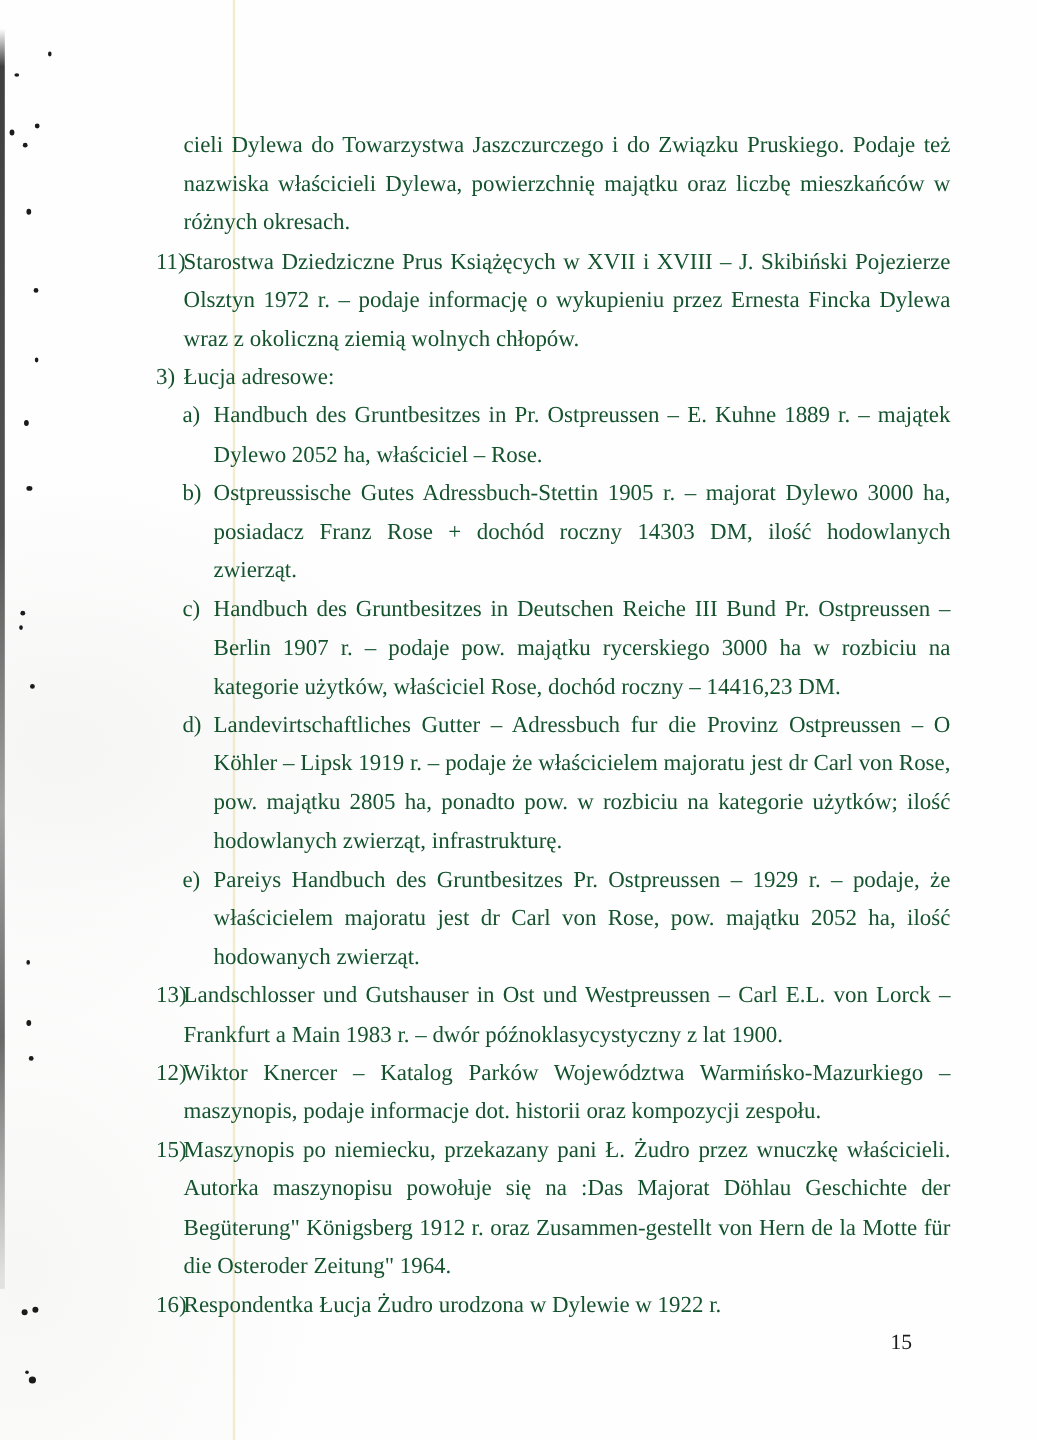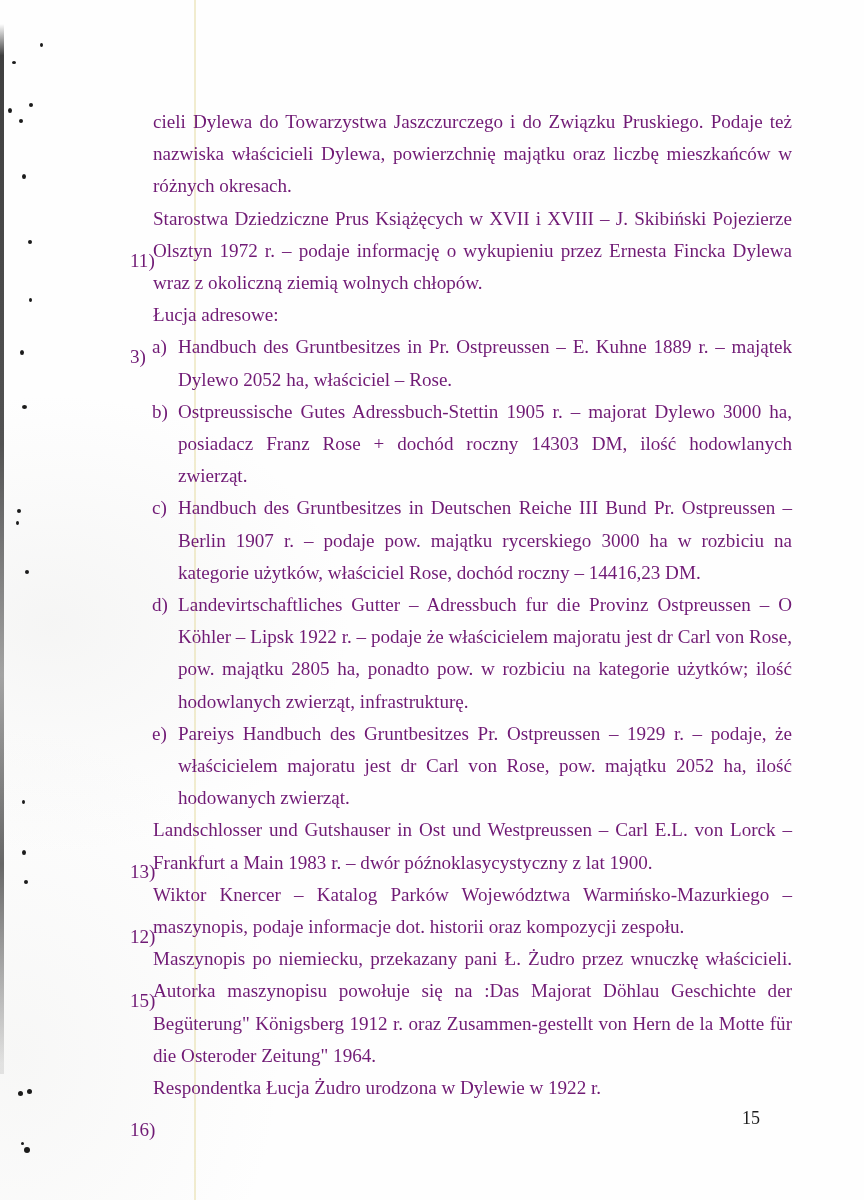--- a/index.html
+++ b/index.html
@@ -54,21 +54,21 @@
       radial-gradient(ellipse at 2% 88%, rgba(205,205,200,0.14) 0%, rgba(255,255,255,0) 22%);
     pointer-events: none;
   }
 
   
   .content {
     position: absolute;
     left: 130px;
     top: 106px;
     width: 662px;
-    color: #701a75;
+    color: #14532d;
     font-size: 19.1px;
     line-height: 32.2px;
   }
   .para {
     text-align: justify;
     text-justify: inter-word;
     margin: 0;
   }
   
   .lead {
@@ -79,21 +79,20 @@
     padding-left: 23px;
     text-align: justify;
     margin: 0;
   }
   .item > .marker {
     position: absolute;
     left: 0;
     top: 0;
     text-align: left;
     white-space: nowrap;
-    margin-top: 42px;
   }
   .subitem {
     position: relative;
     padding-left: 48px;
     text-align: justify;
     margin: 0;
   }
   .subitem > .marker {
     position: absolute;
     left: 22px;
@@ -169,21 +168,21 @@
       <span class="body">Ostpreussische Gutes Adressbuch-Stettin 1905 r. – majorat Dylewo 3000 ha, posiadacz Franz Rose + dochód roczny 14303 DM, ilość hodowlanych zwierząt.</span>
     </p>
 
     <p class="subitem">
       <span class="marker">c)</span>
       <span class="body">Handbuch des Gruntbesitzes in Deutschen Reiche III Bund Pr. Ostpreussen – Berlin 1907 r. – podaje pow. majątku rycerskiego 3000 ha w rozbiciu na kategorie użytków, właściciel Rose, dochód roczny – 14416,23 DM.</span>
     </p>
 
     <p class="subitem">
       <span class="marker">d)</span>
-      <span class="body">Landevirtschaftliches Gutter – Adressbuch fur die Provinz Ostpreussen – O Köhler – Lipsk 1922 r. – podaje że właścicielem majoratu jest dr Carl von Rose, pow. majątku 2805 ha, ponadto pow. w rozbiciu na kategorie użytków; ilość hodowlanych zwierząt, infrastrukturę.</span>
+      <span class="body">Landevirtschaftliches Gutter – Adressbuch fur die Provinz Ostpreussen – O Köhler – Lipsk 1919 r. – podaje że właścicielem majoratu jest dr Carl von Rose, pow. majątku 2805 ha, ponadto pow. w rozbiciu na kategorie użytków; ilość hodowlanych zwierząt, infrastrukturę.</span>
     </p>
 
     <p class="subitem">
       <span class="marker">e)</span>
       <span class="body">Pareiys Handbuch des Gruntbesitzes Pr. Ostpreussen – 1929 r. – podaje, że właścicielem majoratu jest dr Carl von Rose, pow. majątku 2052 ha, ilość hodowanych zwierząt.</span>
     </p>
 
     <p class="item">
       <span class="marker">13)</span>
       <span class="body">Landschlosser und Gutshauser in Ost und Westpreussen – Carl E.L. von Lorck – Frankfurt a Main 1983 r. – dwór późnoklasycystyczny z lat 1900.</span>

